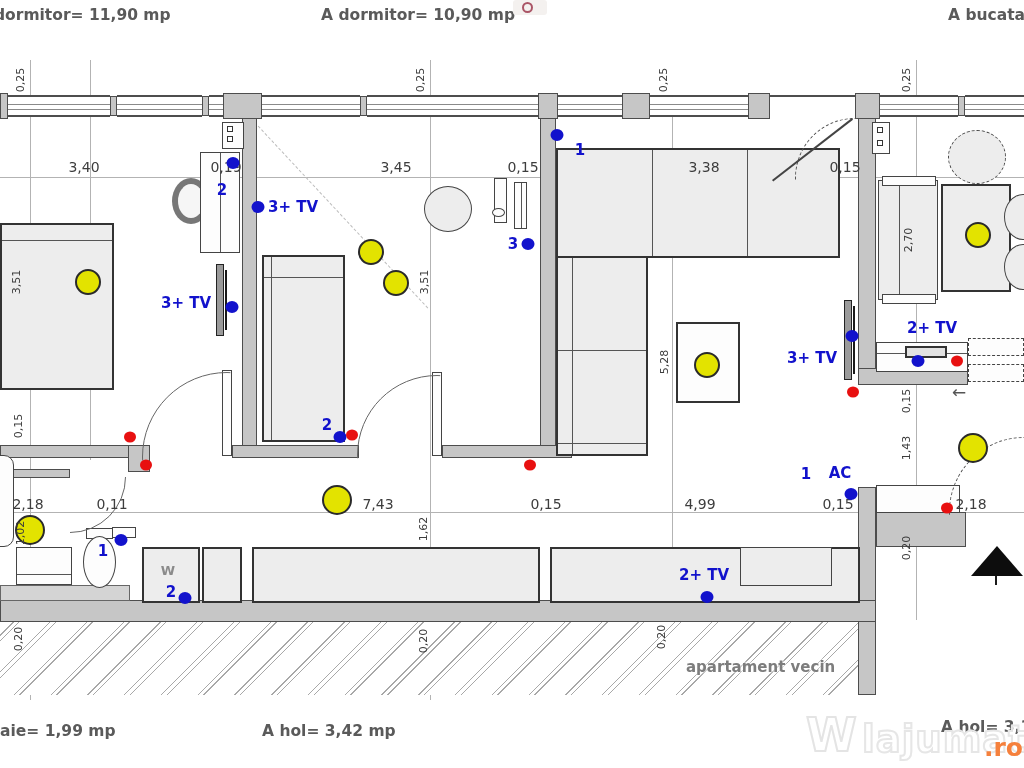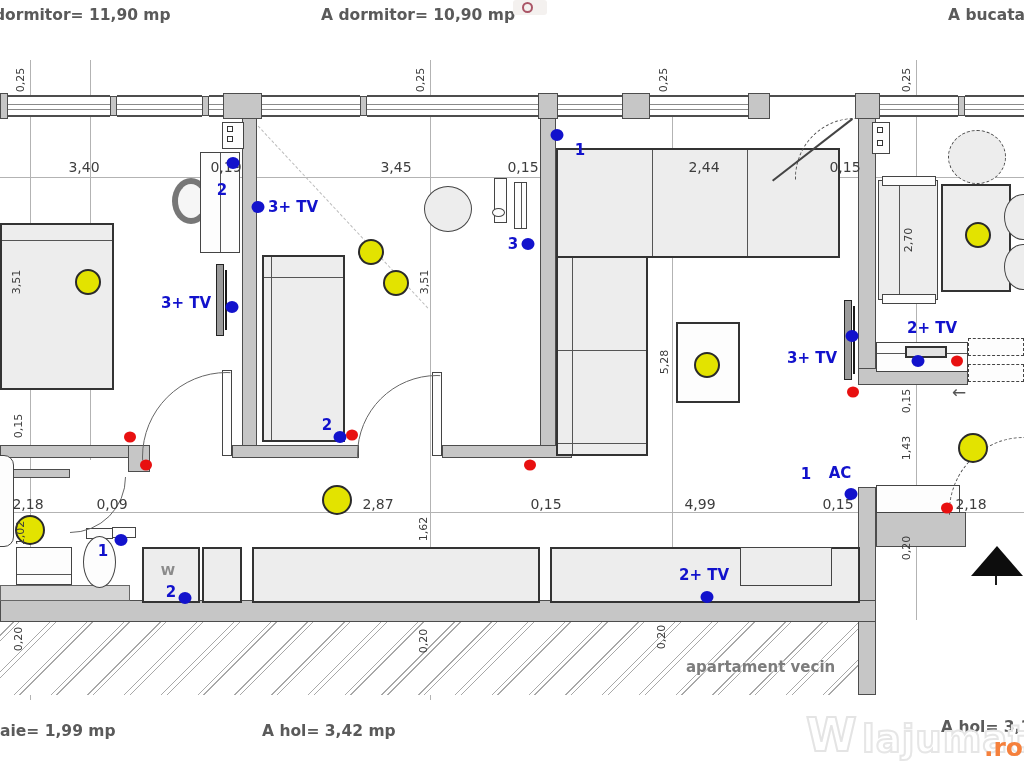--- a/index.html
+++ b/index.html
@@ -213,26 +213,26 @@
   <div class="neigh" style="left:686px;top:658px;">apartament vecin</div>
 
   <div class="tri" style="left:971px;top:546px;"></div>
   <div class="darkline" style="left:995px;top:576px;width:2px;height:9px;"></div>
   <div class="arrowl" style="left:952px;top:382px;">←</div>
 
   <div class="dim" style="left:84px;top:167px;">3,40</div>
   <div class="dim" style="left:226px;top:167px;">0,19</div>
   <div class="dim" style="left:396px;top:167px;">3,45</div>
   <div class="dim" style="left:523px;top:167px;">0,15</div>
-  <div class="dim" style="left:704px;top:167px;">2,44</div>
+  <div class="dim" style="left:704px;top:167px;">3,38</div>
   <div class="dim" style="left:845px;top:167px;">0,15</div>
 
   <div class="dim" style="left:28px;top:504px;">2,18</div>
-  <div class="dim" style="left:112px;top:504px;">0,09</div>
-  <div class="dim" style="left:378px;top:504px;">2,87</div>
+  <div class="dim" style="left:112px;top:504px;">0,11</div>
+  <div class="dim" style="left:378px;top:504px;">7,43</div>
   <div class="dim" style="left:546px;top:504px;">0,15</div>
   <div class="dim" style="left:700px;top:504px;">4,99</div>
   <div class="dim" style="left:838px;top:504px;">0,15</div>
   <div class="dim" style="left:971px;top:504px;">2,18</div>
 
   <div class="dimv" style="left:20px;top:80px;">0,25</div>
   <div class="dimv" style="left:420px;top:80px;">0,25</div>
   <div class="dimv" style="left:663px;top:80px;">0,25</div>
   <div class="dimv" style="left:906px;top:80px;">0,25</div>
   <div class="dimv" style="left:16px;top:282px;">3,51</div>

